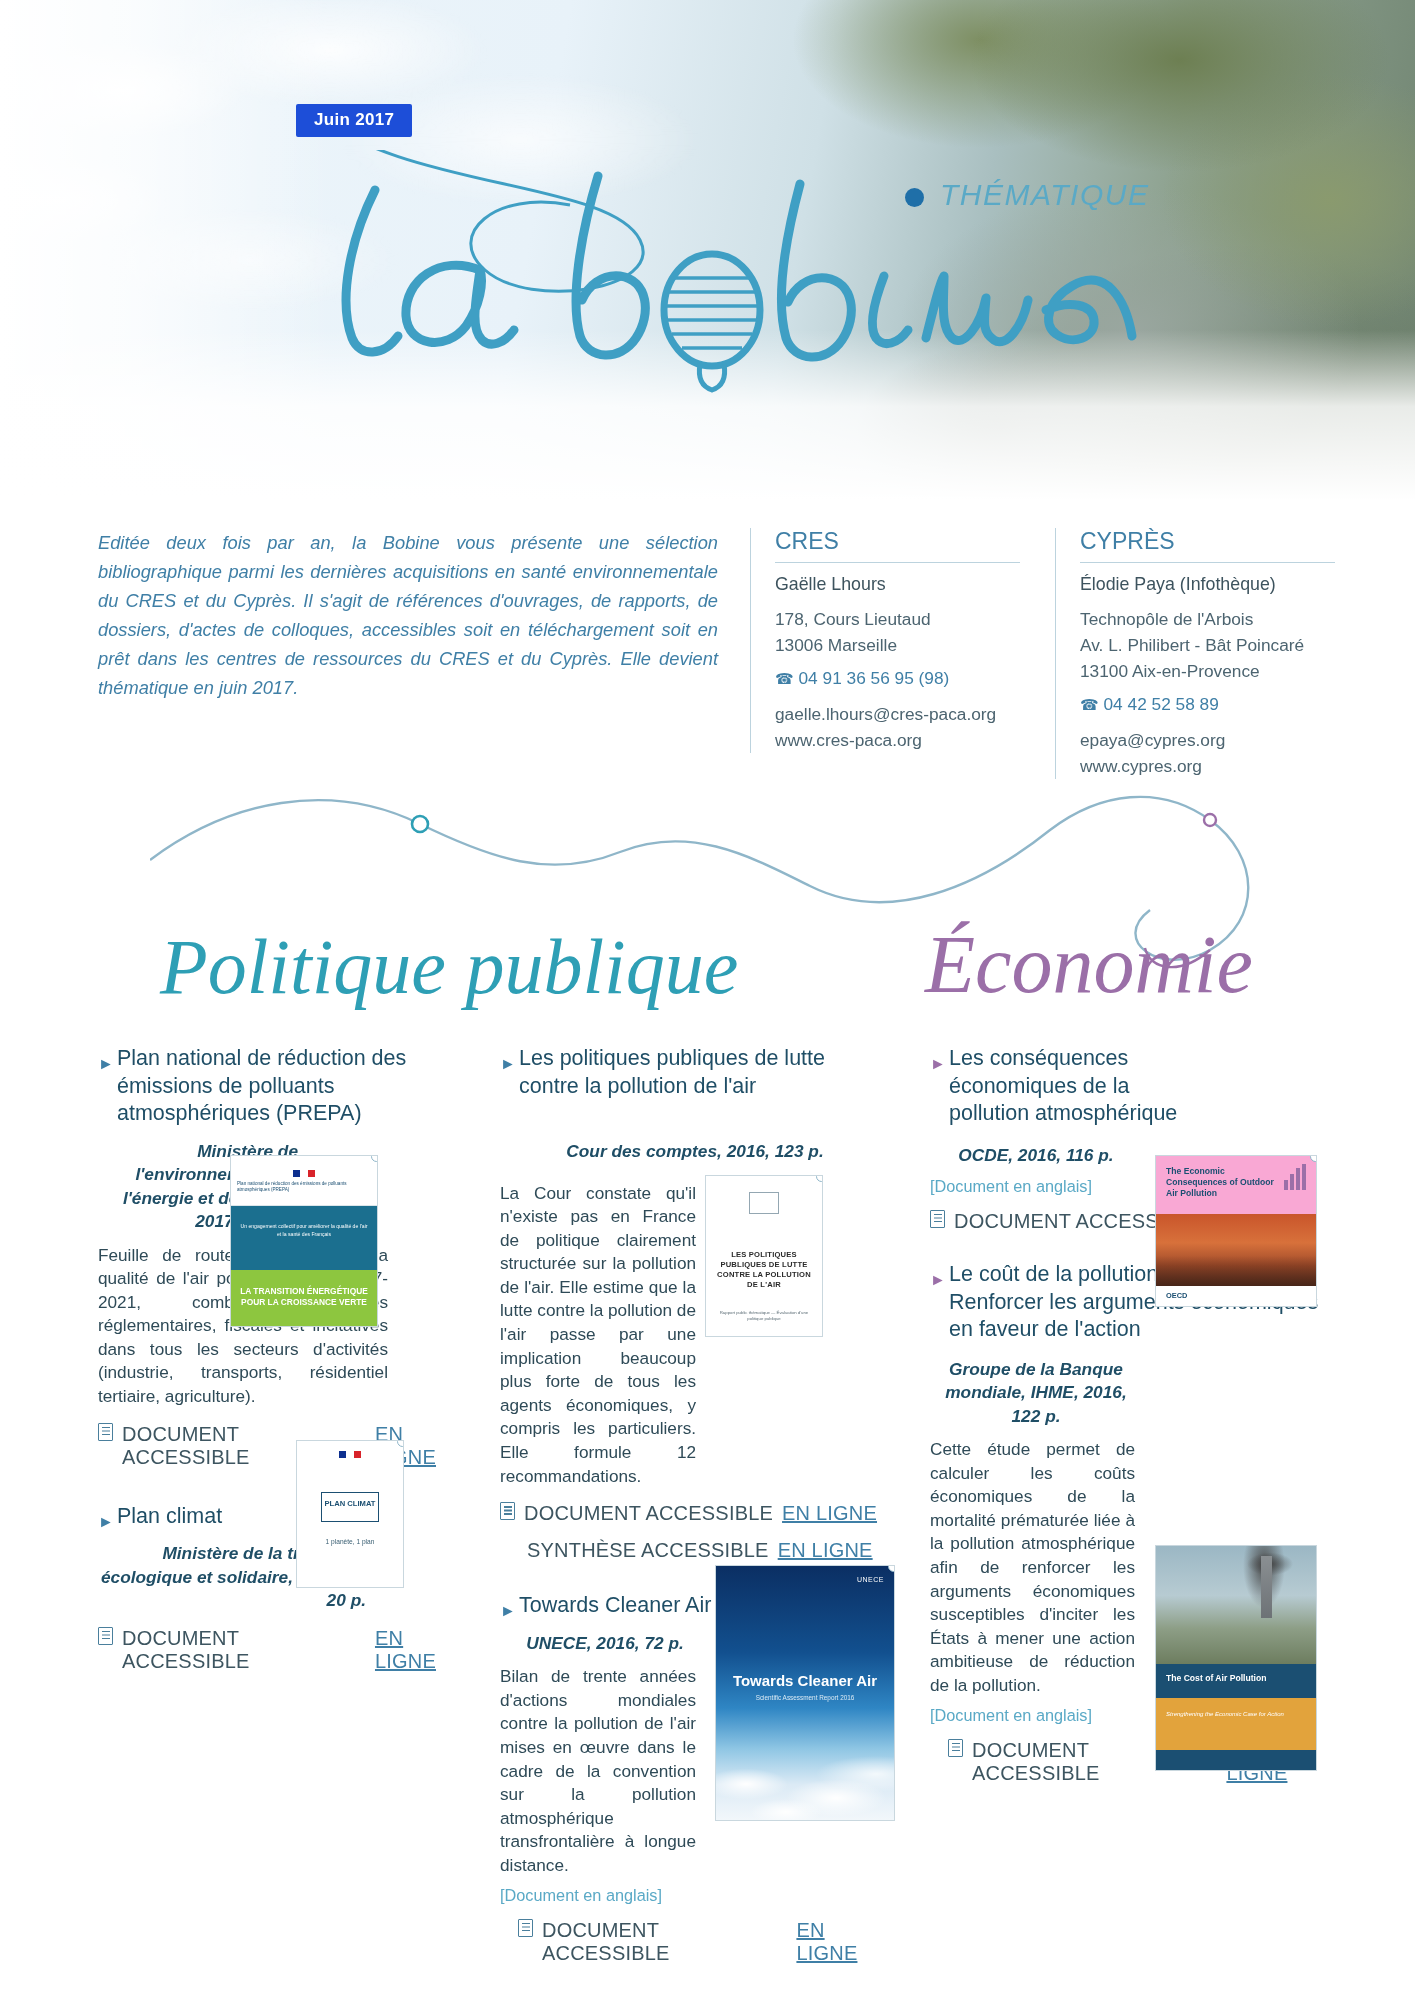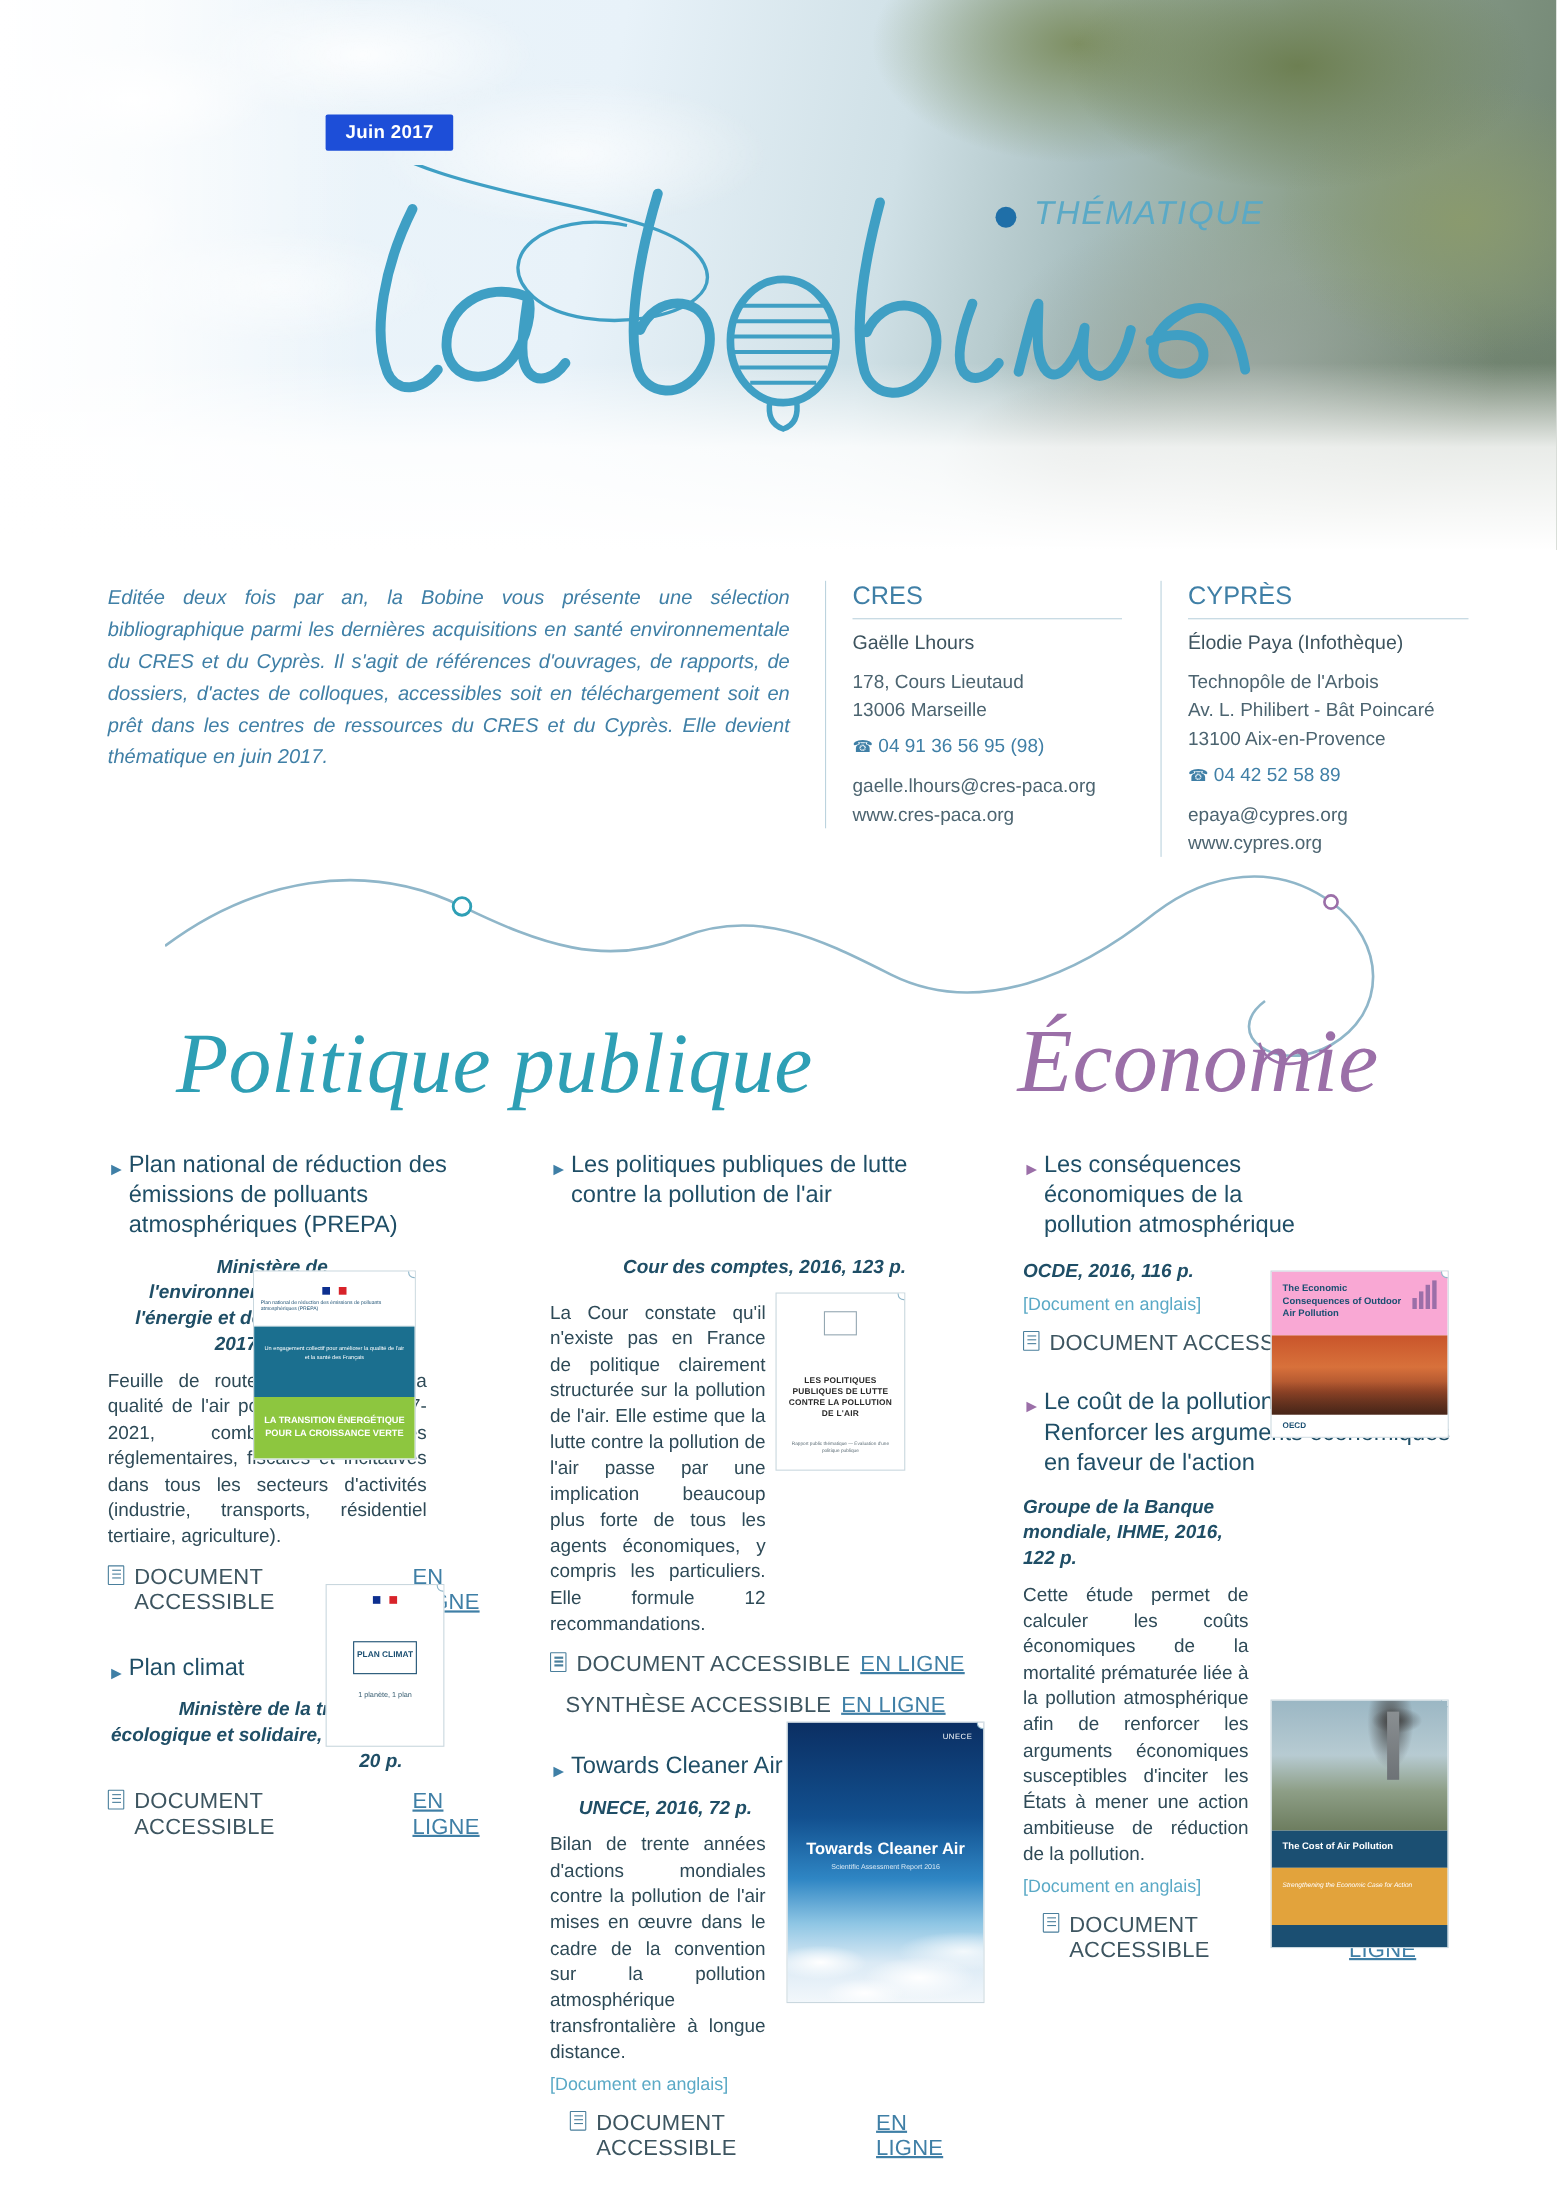--- a/index.html
+++ b/index.html
@@ -151,21 +151,21 @@
   .entry-title.eco .bullet { color: #9b6fa8; }
 
   .ref {
     font-size: 17.3px; line-height: 23.5px;
     font-style: italic; font-weight: bold; color: #1f4e66;
     text-align: right;
     margin: 12px 0 10px;
     font-family: "Liberation Sans", sans-serif;
   }
   .ref.center { text-align: center; }
-  .ref.right { text-align: left; }
+  .ref.right { text-align: center; }
 
   .body-text {
     font-size: 17.2px; line-height: 23.6px;
     color: #2e4a57; text-align: justify;
     font-family: "Liberation Sans", sans-serif;
   }
   .note-en {
     font-size: 16.3px; color: #5aa9c6; margin-top: 8px;
     font-family: "Liberation Sans", sans-serif;
   }
@@ -463,21 +463,21 @@
       <span class="bullet">►</span>
       <span>Les politiques publiques de lutte contre la pollution de l'air</span>
     </div>
     <div class="ref center" style="margin-top:40px;">Cour des comptes, 2016, 123 p.</div>
     <div class="body-text" style="width:196px; margin-top:18px;">La Cour constate qu'il n'existe pas en France de politique clairement structurée sur la pollution de l'air. Elle estime que la lutte contre la pollution de l'air passe par une implication beaucoup plus forte de tous les agents économiques, y compris les particuliers. Elle formule 12 recommandations.</div>
     <div class="access">
       <span class="doc-ico"></span>
       <span>DOCUMENT ACCESSIBLE</span>
       <span class="lnk">EN LIGNE</span>
     </div>
-    <div class="access" style="margin-left:14px;">
+    <div class="access" style="margin-left:27px;">
       <span>SYNTHÈSE ACCESSIBLE</span>
       <span class="lnk">EN LIGNE</span>
     </div>
   </div>
 
   <div style="height:26px"></div>
 
   <div class="entry">
     <div class="entry-title">
       <span class="bullet">►</span>

